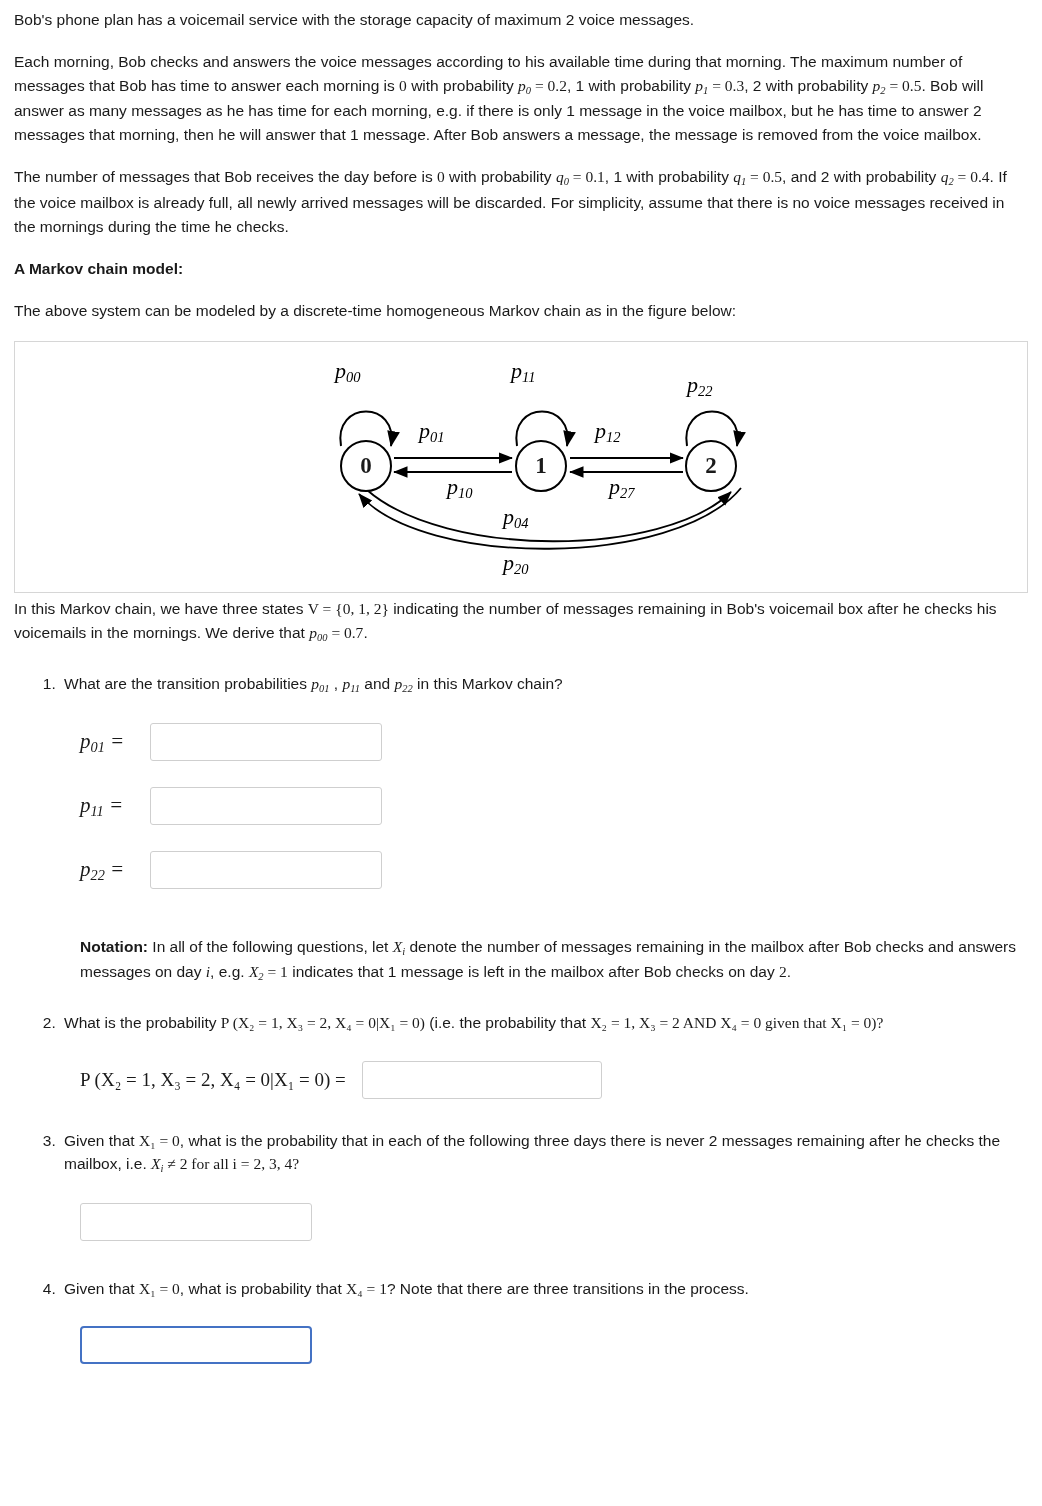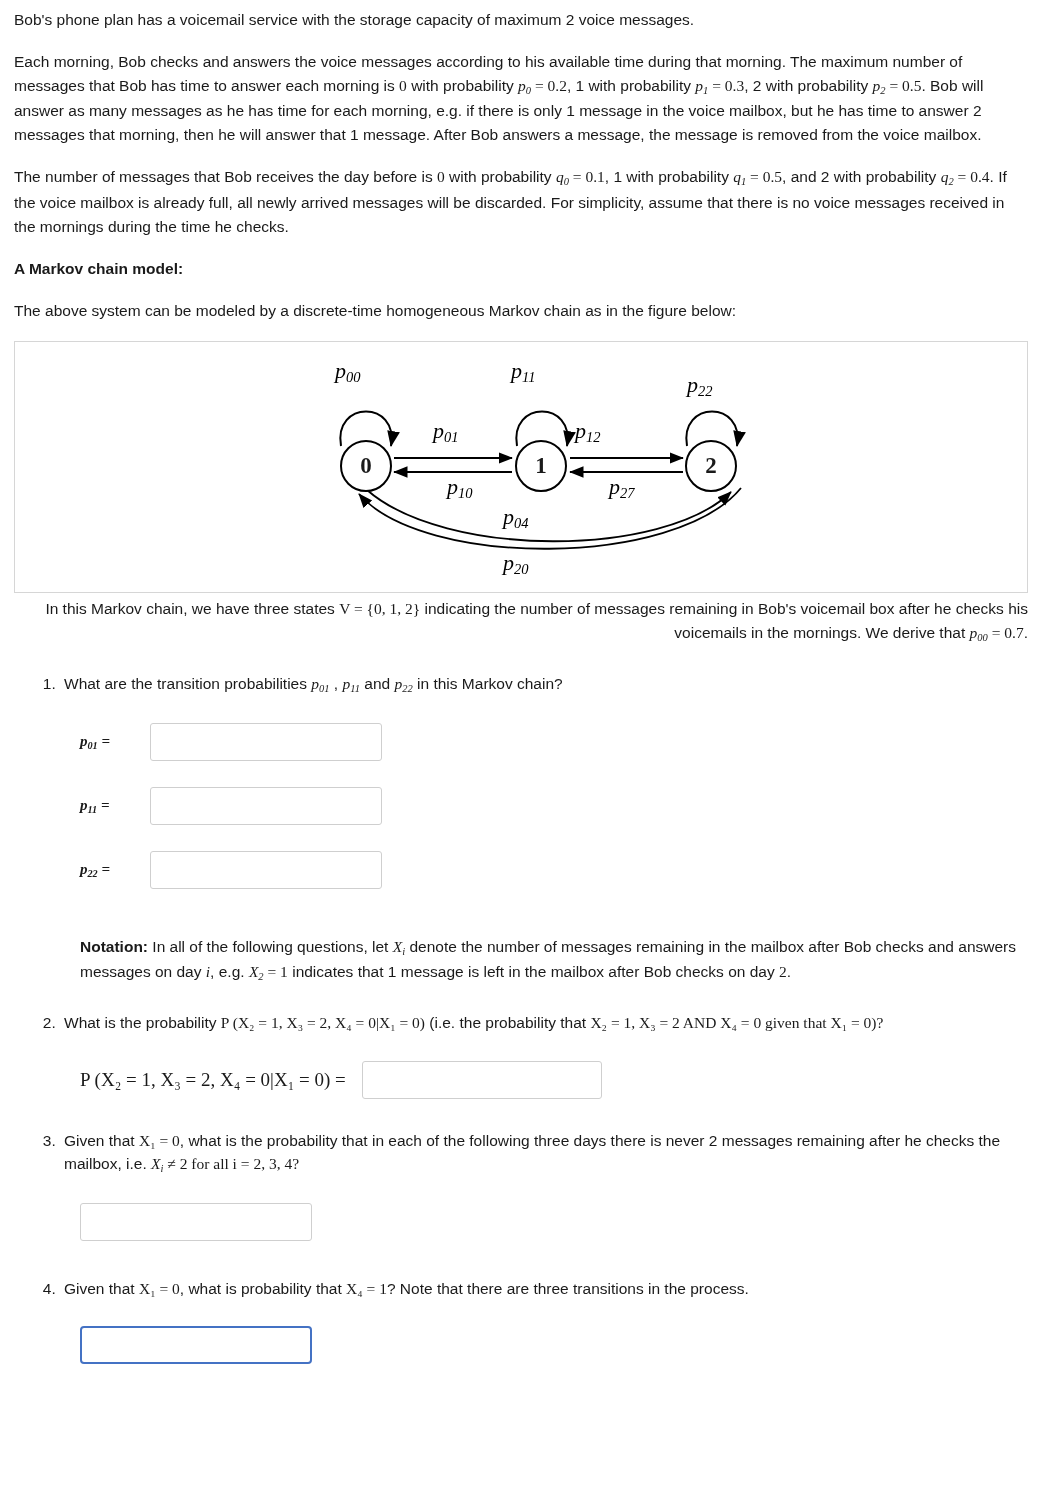--- a/index.html
+++ b/index.html
@@ -86,38 +86,37 @@
   }
   .ans-row {
     display: flex;
     align-items: center;
     gap: 12px;
     margin: 26px 0 0 66px;
   }
   .ans-label {
     font-family: "Liberation Serif", serif;
     font-style: italic;
-    font-size: 15px;
+    font-size: 21px;
     min-width: 58px;
-    font-weight: bold;
   }
   .notation {
     margin: 46px 0 26px 66px;
     max-width: 960px;
   }
   .q2-ans {
     display: flex;
     align-items: center;
     gap: 16px;
     margin: 26px 0 30px 66px;
   }
   .q2-ans .expr { font-family: "Liberation Serif", serif; font-size: 19px; }
   .wide-box { width: 240px; }
   .plain-ans { margin: 26px 0 36px 66px; }
-  .intro-after-fig { margin: 4px 0 26px 0; text-align: right; }
+  .intro-after-fig { margin: 4px 0 26px 0; }
   .qtext { line-height: 1.5; }
 </style>
 </head>
 <body>
 
 <p>
   <span>Bob's phone plan has a voicemail service with the storage capacity of maximum 2 voice messages.</span>
 </p>
 
 <p>
@@ -168,24 +167,24 @@
       <span>1</span>
     </div>
     <div class="node" style="left:670px; top:98px;">
       <span>2</span>
     </div>
 
     <div class="lbl" style="left:320px; top:12px;"><span>p</span><sub>00</sub></div>
     <div class="lbl" style="left:496px; top:12px;"><span>p</span><sub>11</sub></div>
     <div class="lbl" style="left:672px; top:26px;"><span>p</span><sub>22</sub></div>
 
-    <div class="lbl" style="left:404px; top:72px;margin-left:14px;"><span>p</span><sub>01</sub></div>
+    <div class="lbl" style="left:404px; top:72px;"><span>p</span><sub>01</sub></div>
     <div class="lbl" style="left:432px; top:128px;"><span>p</span><sub>10</sub></div>
 
-    <div class="lbl" style="left:560px; top:72px;"><span>p</span><sub>12</sub></div>
+    <div class="lbl" style="left:580px; top:72px;"><span>p</span><sub>12</sub></div>
     <div class="lbl" style="left:594px; top:128px;"><span>p</span><sub>27</sub></div>
 
     <div class="lbl" style="left:488px; top:158px;"><span>p</span><sub>04</sub></div>
     <div class="lbl" style="left:488px; top:204px;"><span>p</span><sub>20</sub></div>
   </div>
 </div>
 
 <p class="intro-after-fig">
   <span>In this Markov chain, we have three states </span><span class="mathup">V = {0, 1, 2}</span><span> indicating the number of messages remaining in Bob's voicemail box after he checks his voicemails in the mornings. We derive that </span><span class="math">p</span><sub>00</sub><span class="mathup"> = 0.7</span><span>.</span>
 </p>

